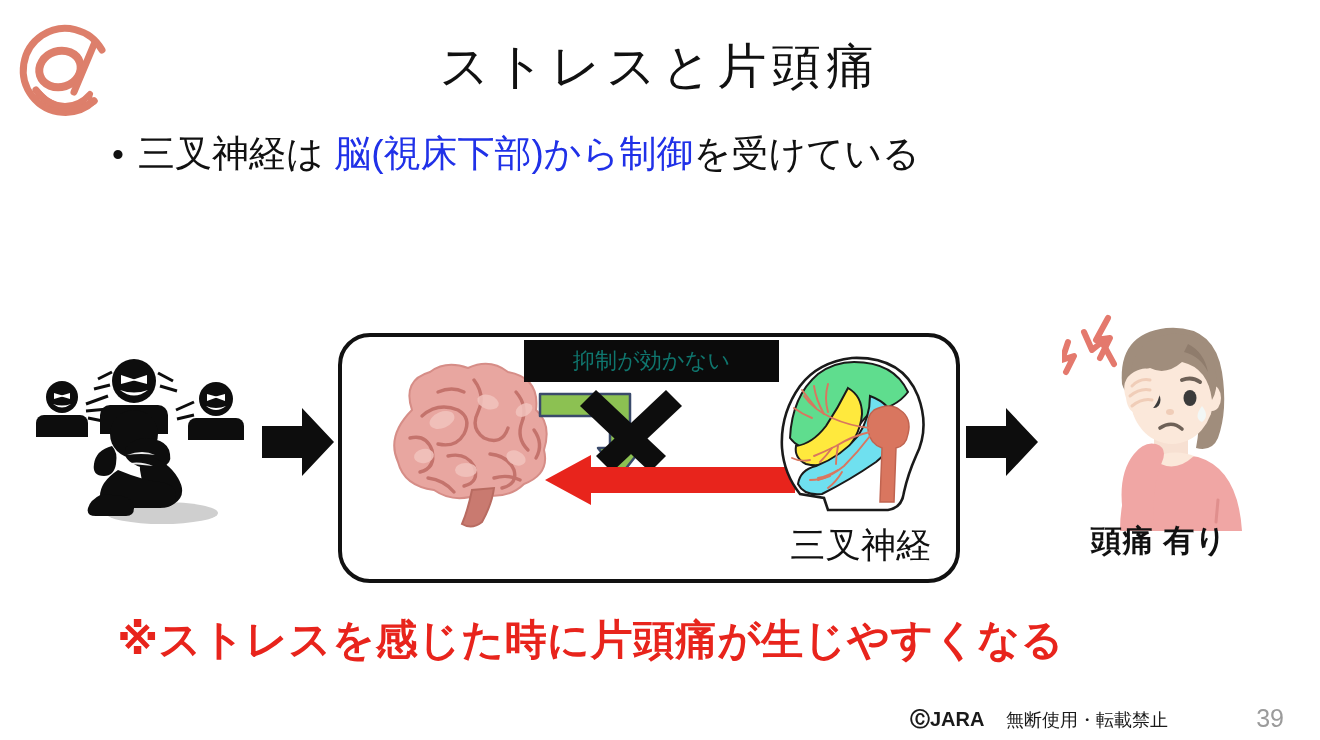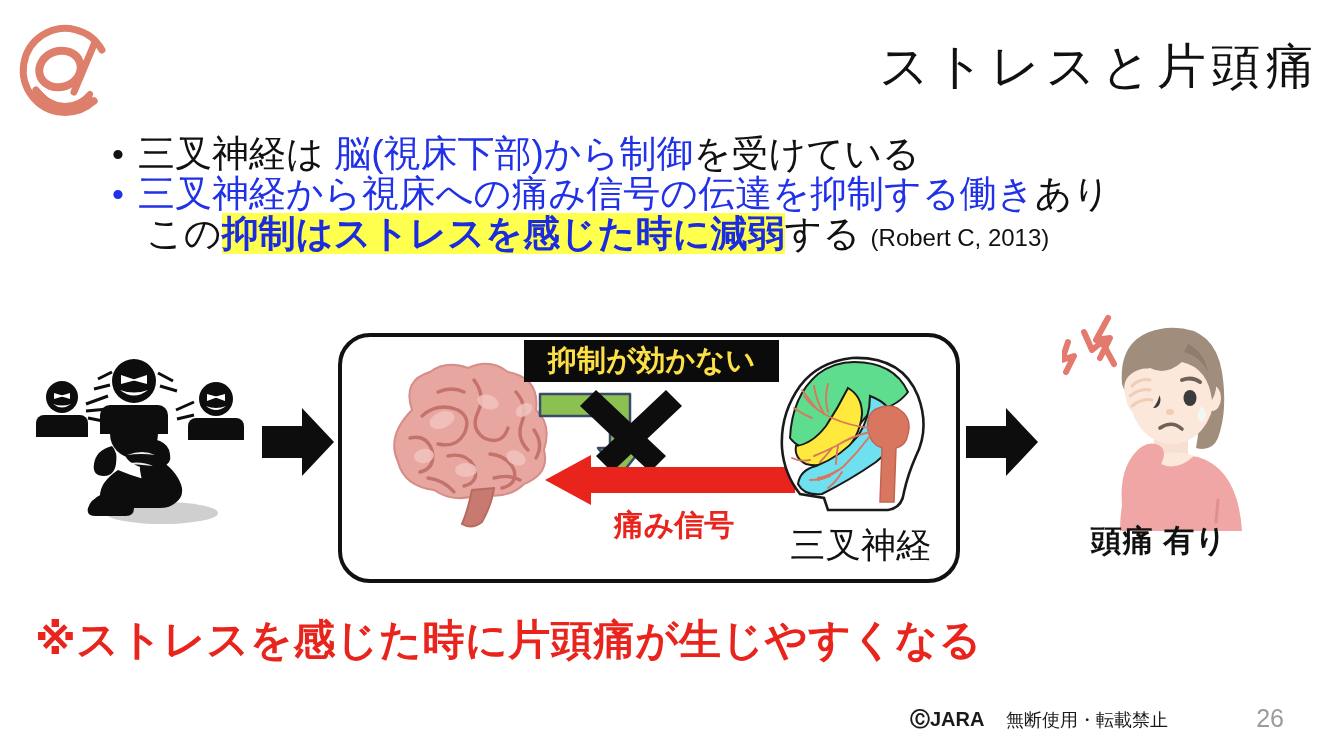--- a/index.html
+++ b/index.html
@@ -5,21 +5,21 @@
   html,body{margin:0;padding:0;background:#fff;}
   body{width:1320px;height:740px;overflow:hidden;
        font-family:"Liberation Sans","DejaVu Sans",sans-serif;
        -webkit-font-smoothing:antialiased;}
   #slide{position:relative;width:1320px;height:740px;background:#ffffff;}
 
   
   .logo{position:absolute;left:16px;top:18px;width:104px;height:104px;}
 
   
-  .title{position:absolute;left:0;top:34px;width:1320px;text-align:right;
+  .title{position:absolute;left:0;top:34px;width:1320px;text-align:center;
          font-size:49px;font-weight:400;color:#111;letter-spacing:.11em;
          white-space:nowrap;}
 
   
   .bullets{position:absolute;left:112px;top:134px;width:1180px;}
   .bline{font-size:37px;line-height:39px;color:#111;white-space:nowrap;}
   .bline .dot{display:inline-block;width:26px;font-size:34px;}
   .blue{color:#2031e8;}
   .blk{color:#111;}
   .hl{background:#ffff4d;color:#1a2be0;font-weight:bold;}
@@ -40,43 +40,43 @@
 
   
   .brain{position:absolute;left:368px;top:358px;width:200px;height:175px;}
   .brain-label{position:absolute;left:356px;top:524px;width:230px;text-align:center;
         font-size:29px;font-weight:bold;color:#111;white-space:nowrap;}
   .brain-label .sm{font-size:22px;}
 
   
   .banner{position:absolute;left:524px;top:340px;width:255px;height:42px;background:#0b0b0b;
           display:flex;align-items:center;justify-content:center;}
-  .banner span{color:#fde047;font-size:29px;font-weight:bold;letter-spacing:.01em;}
+  .banner span{color:#0f766e;font-size:22px;font-weight:normal;letter-spacing:.01em;}
 
   
   .greenx{position:absolute;left:538px;top:384px;width:200px;height:110px;}
 
   
   .redarrow{position:absolute;left:545px;top:455px;width:250px;height:50px;}
   .pain-label{position:absolute;left:584px;top:505px;width:180px;text-align:center;
         font-size:30px;font-weight:bold;color:#e8241c;white-space:nowrap;}
 
   
   .head{position:absolute;left:766px;top:352px;width:180px;height:180px;}
   .head-label{position:absolute;left:766px;top:522px;width:190px;text-align:center;
         font-size:35px;font-weight:normal;color:#111;letter-spacing:.01em;}
 
   
   .woman{position:absolute;left:1062px;top:306px;width:215px;height:225px;}
   .woman-label{position:absolute;left:1044px;top:520px;width:230px;text-align:center;
         font-size:31px;font-weight:bold;color:#111;letter-spacing:.02em;white-space:nowrap;}
 
   
-  .conclusion{position:absolute;left:0;top:612px;width:1064px;text-align:left;
-        font-size:42px;font-weight:bold;color:#e8241c;letter-spacing:.01em;white-space:nowrap;margin-left:35px;}
+  .conclusion{position:absolute;left:0;top:612px;width:1064px;text-align:right;
+        font-size:42px;font-weight:bold;color:#e8241c;letter-spacing:.01em;white-space:nowrap;}
 
   
   .copy{position:absolute;right:152px;top:706px;font-size:20px;color:#1a1a1a;white-space:nowrap;}
   .copy b{font-weight:bold;}
   .copy .jp{font-size:18px;margin-left:16px;}
   .pageno{position:absolute;right:36px;top:704px;font-size:25px;color:#9b9b9b;}
 </style>
 </head>
 <body>
 
@@ -96,28 +96,21 @@
   </div>
 
   <div class="title">ストレスと片頭痛</div>
 
   <div class="bullets">
 
     <div class="bline">
       <span class="dot blk">•</span><span class="blk">三叉神経は </span><span class="blue">脳(視床下部)から制御</span><span class="blk">を受けている</span>
     </div>
 
-    <div class="bline">
-      <span class="dot blue">•</span><span class="blue">三叉神経から視床への痛み信号の伝達を抑制する働き</span><span class="blk">あり</span>
-    </div>
-
-    <div class="bline cont">
-      <span class="blk">この</span><span class="hl">抑制はストレスを感じた時に減弱</span><span class="blk">する</span>
-      <span class="cite">(Robert C, 2013)</span>
-    </div>
+
   </div>
 
   <div class="stress">
     <svg viewBox="0 0 255 180" width="255" height="180">
 
       <ellipse cx="132" cy="161" rx="56" ry="11" fill="#cfcfcf"></ellipse>
 
       <g fill="#0d0d0d">
         <circle cx="32" cy="45" r="16"></circle>
         <path d="M14,63 h36 a8,8 0 0 1 8,8 v14 h-52 v-14 a8,8 0 0 1 8,-8 z"></path>
@@ -233,21 +226,20 @@
         <path d="M128,6 L58,72 L74,88 L144,22 Z" fill="#0d0d0d"></path>
       </g>
     </svg>
   </div>
 
   <div class="redarrow">
     <svg viewBox="0 0 250 50" width="250" height="50">
       <path d="M250,12 L46,12 L46,0 L0,25 L46,50 L46,38 L250,38 Z" fill="#e8241c"></path>
     </svg>
   </div>
-  <div class="pain-label">痛み信号</div>
 
   <div class="head">
     <svg viewBox="0 0 180 180" width="180" height="180">
 
       <path d="M86,6 Q136,4 152,44 Q164,76 150,104 Q142,122 138,140 Q136,156 122,158
                L62,158 L58,146 L34,142 Q18,122 16,96 Q14,62 34,34 Q52,10 86,6 Z" fill="#ffffff" stroke="#1a1a1a" stroke-width="2.6"></path>
 
       <path d="M88,10 Q128,10 142,40 Q130,56 104,60 Q86,84 62,96 Q36,102 24,86
                Q26,44 52,22 Q68,10 88,10 Z" fill="#5fdd8e" stroke="#1a1a1a" stroke-width="2"></path>
 
@@ -339,15 +331,15 @@
     </svg>
   </div>
   <div class="woman-label">頭痛 有り</div>
 
   <div class="conclusion">※ストレスを感じた時に片頭痛が生じやすくなる</div>
 
   <div class="copy">
     <b><span>Ⓒ</span><span>JARA</span></b>
     <span class="jp">無断使用・転載禁止</span>
   </div>
-  <div class="pageno">26</div>
+  <div class="pageno">39</div>
 
 </div>
 
 </body></html>

